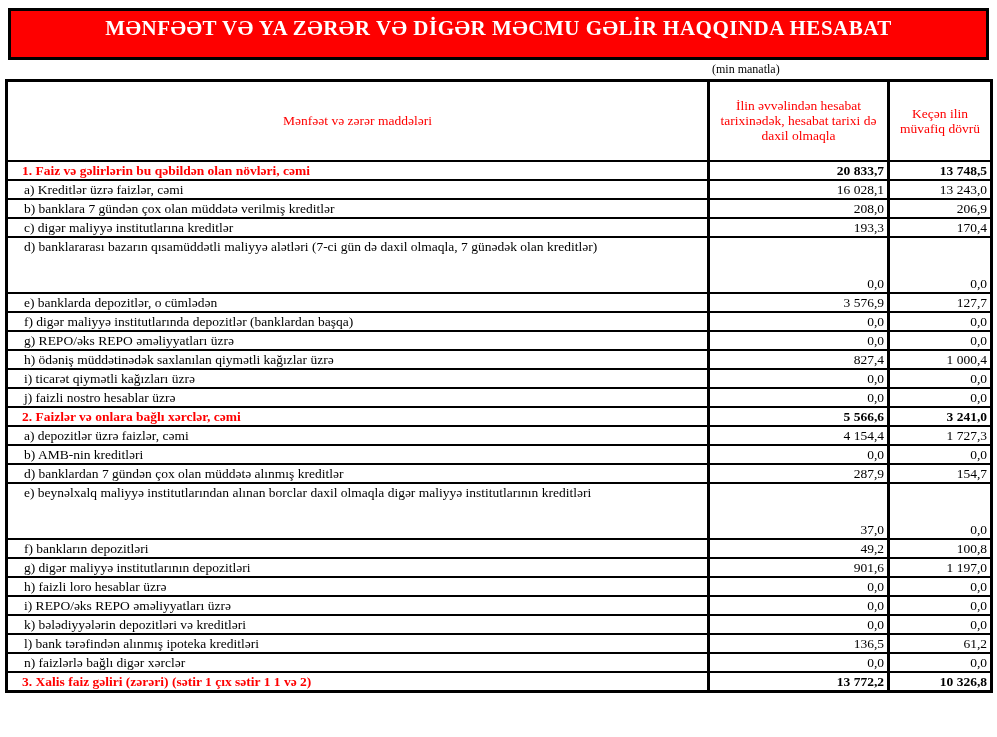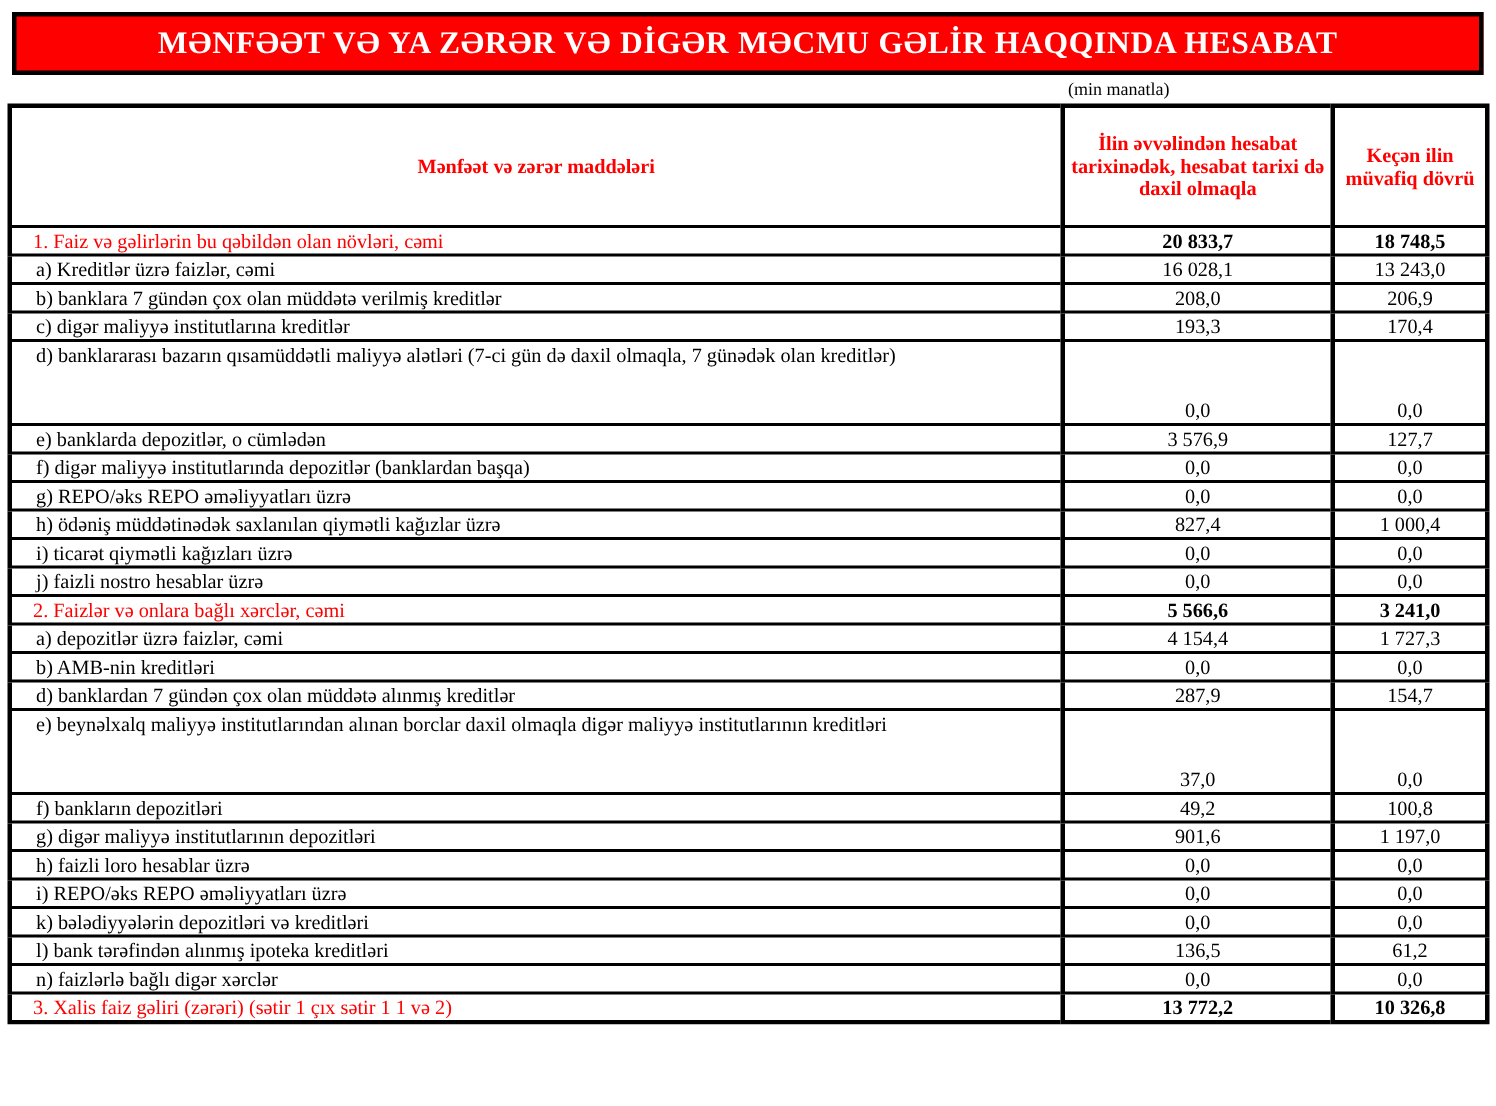--- a/index.html
+++ b/index.html
@@ -15,21 +15,21 @@
   
   .title-bar {
     margin-left: 3px;
     margin-right: 1px;
     background: var(--red);
     border: 3px solid var(--border);
     color: #ffffff;
     font-weight: bold;
     font-size: 21px;
     text-align: center;
-    padding: 5px 4px 6px 4px;
+    padding: 5px 4px 16px 4px;
     letter-spacing: 0.5px;
   }
 
   
   .unit-note {
     font-size: 12px;
     margin: 1px 0 2px 707px;
     line-height: 16px;
   }
 
@@ -51,40 +51,40 @@
   }
   table.pl { border: 3px solid var(--border); }
   thead th { border-bottom: 3px solid var(--border); }
 
   col.c-label { width: 702px; }
   col.c-cur   { width: 180px; }
   col.c-prior { width: 103px; }
 
   thead th {
     color: var(--red);
-    font-weight: bold;
+    font-weight: normal;
     text-align: center;
     vertical-align: middle;
     height: 80px;
   }
   th.h-label { font-size: 20px; }
   th.h-num   { font-size: 15px; line-height: 19px; }
 
   td.label { text-align: left; padding-left: 5px; }
-  td.num   { text-align: center; padding-right: 3px; white-space: nowrap; margin-top: 24px; }
+  td.num   { text-align: right; padding-right: 3px; white-space: nowrap; margin-top: 24px; }
 
   tr.row    td { height: 19px; }
   tr.sub    td.label { padding-left: 16px; }
   tr.tall   td { height: 56px; }
   tr.tall   td.label { vertical-align: top; }
   tr.tall   td.num   { vertical-align: bottom; }
 
   tr.section td.label {
     color: var(--red);
-    font-weight: normal;
+    font-weight: bold;
     padding-left: 14px;
   }
   tr.section td.num { font-weight: bold; }
 </style>
 </head>
 <body>
 
 <div class="page">
 
   <div class="title-bar">MƏNFƏƏT VƏ YA ZƏRƏR VƏ DİGƏR MƏCMU GƏLİR HAQQINDA HESABAT</div>
@@ -101,21 +101,21 @@
       <tr>
         <th class="h-label">Mənfəət və zərər maddələri</th>
         <th class="h-num">İlin əvvəlindən hesabat tarixinədək, hesabat tarixi də daxil olmaqla</th>
         <th class="h-num">Keçən ilin müvafiq dövrü</th>
       </tr>
     </thead>
     <tbody id="table-body">
         <tr class="row section">
           <td class="label">1. Faiz və gəlirlərin bu qəbildən olan növləri, cəmi</td>
           <td class="num">20 833,7</td>
-          <td class="num">18 748,5</td>
+          <td class="num">13 748,5</td>
         </tr>
         <tr class="row sub">
           <td class="label">a) Kreditlər üzrə faizlər, cəmi</td>
           <td class="num">16 028,1</td>
           <td class="num">13 243,0</td>
         </tr>
         <tr class="row sub">
           <td class="label">b) banklara 7 gündən çox olan müddətə verilmiş kreditlər</td>
           <td class="num">208,0</td>
           <td class="num">206,9</td>

